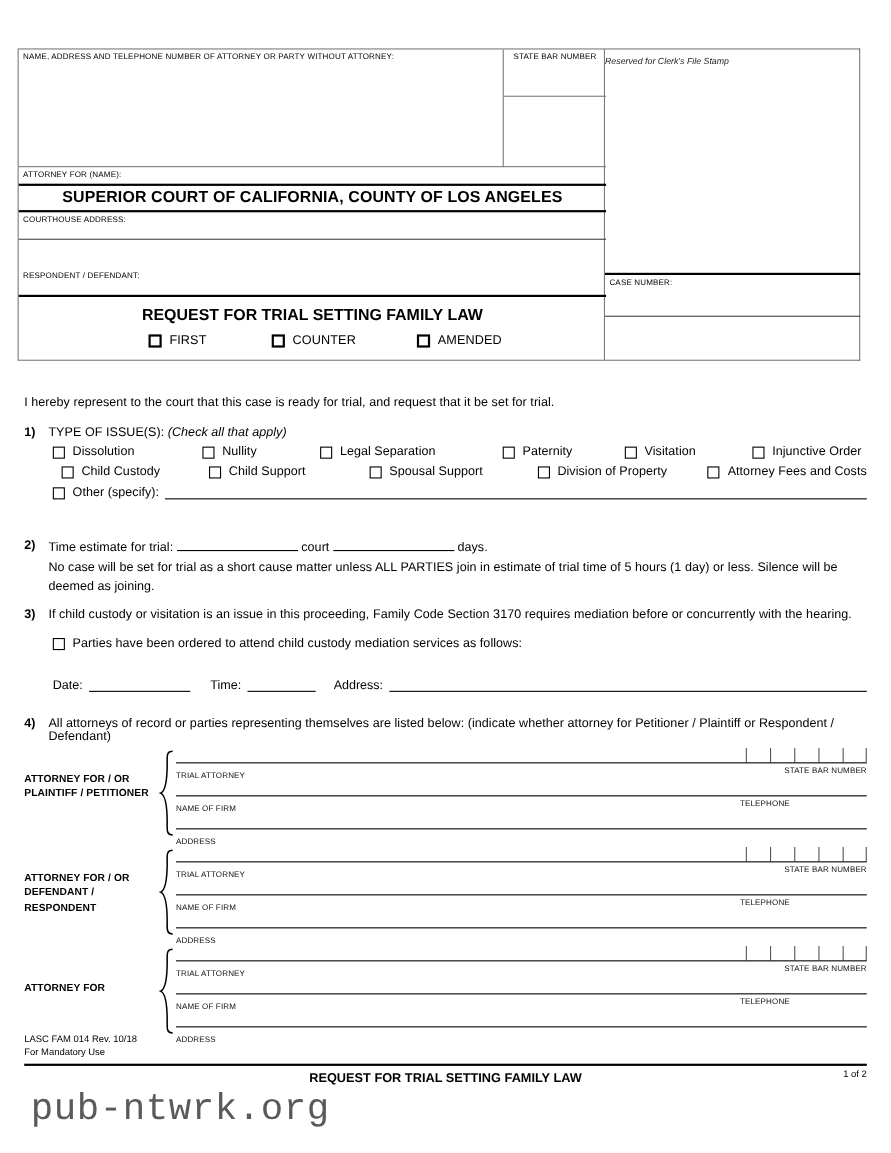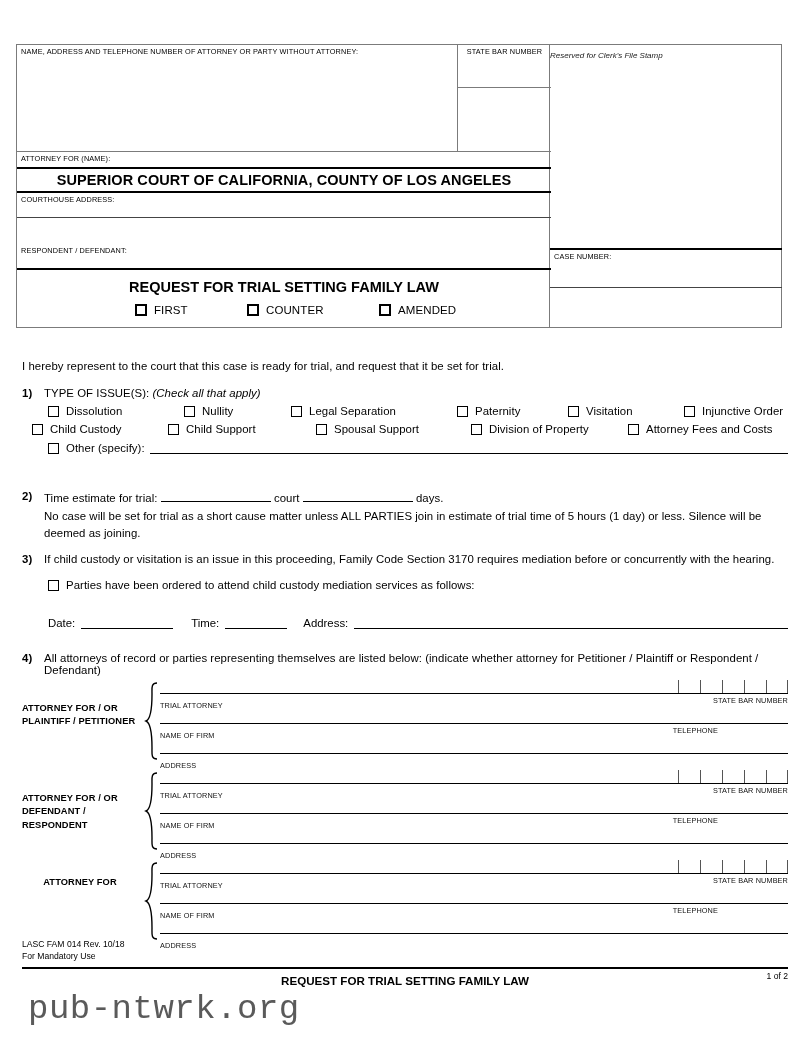--- a/index.html
+++ b/index.html
@@ -144,21 +144,21 @@
   
   .s4 { left:22px; top:652px; width:766px; }
   .s4 .ln { margin-left:22px; }
 
   
   .ablock { position:absolute; left:22px; width:766px; height:85px; }
   .ablock .who {
     position:absolute; left:0; top:22px; width:116px;
     font-weight:bold; font-size:9.3px; line-height:1.45; letter-spacing:0.1px;
   }
-  .ablock .who.single { top:16px;text-align:center; }
+  .ablock .who.single { top:32px; }
   .brace {
     position:absolute; left:122px; top:2px; width:16px; height:78px;
   }
   .fields { position:absolute; left:138px; top:0; width:628px; height:82px; }
   .frow { position:absolute; left:0; width:628px; }
   .frow .rule { border-top:1px solid #000; width:628px; }
   .frow .lab { font-size:7.3px; letter-spacing:0.12px; margin-top:1px; color:#111; }
   .frow .lab.r { position:absolute; right:0; top:1px; }
   .comb { position:absolute; right:0; width:110px; height:13px; }
   .comb i { position:absolute; top:0; width:1px; height:13px; background:#555; }
@@ -273,21 +273,21 @@
       <div class="item" style="width:116px">
         <span class="cb cb-sm"></span>
         <span class="lbl">Visitation</span>
       </div>
       <div class="item">
         <span class="cb cb-sm"></span>
         <span class="lbl">Injunctive Order</span>
       </div>
     </div>
 
-    <div class="cbrow" style="margin-left:10px">
+    <div class="cbrow" style="margin-left:34px">
       <div class="item" style="width:136px">
         <span class="cb cb-sm"></span>
         <span class="lbl">Child Custody</span>
       </div>
       <div class="item" style="width:148px">
         <span class="cb cb-sm"></span>
         <span class="lbl">Child Support</span>
       </div>
       <div class="item" style="width:155px">
         <span class="cb cb-sm"></span>

